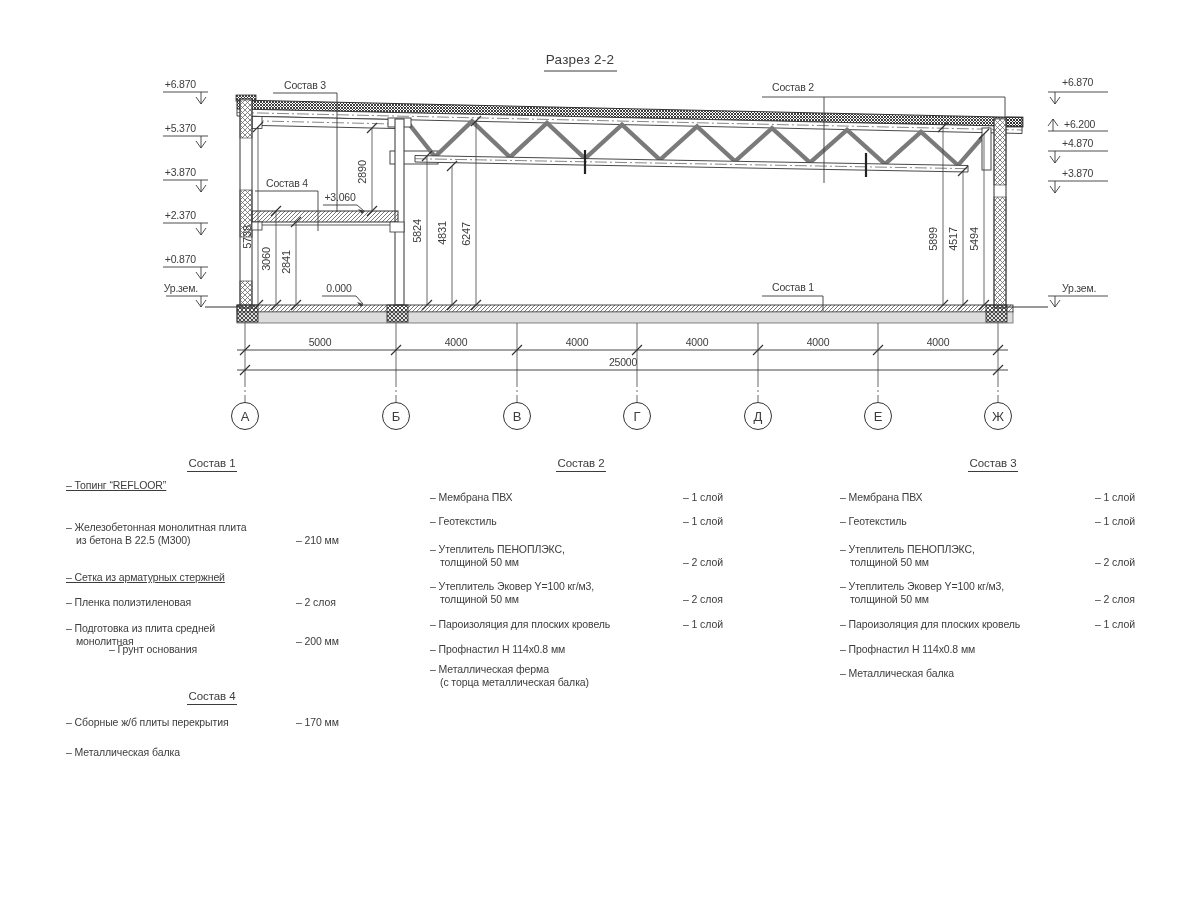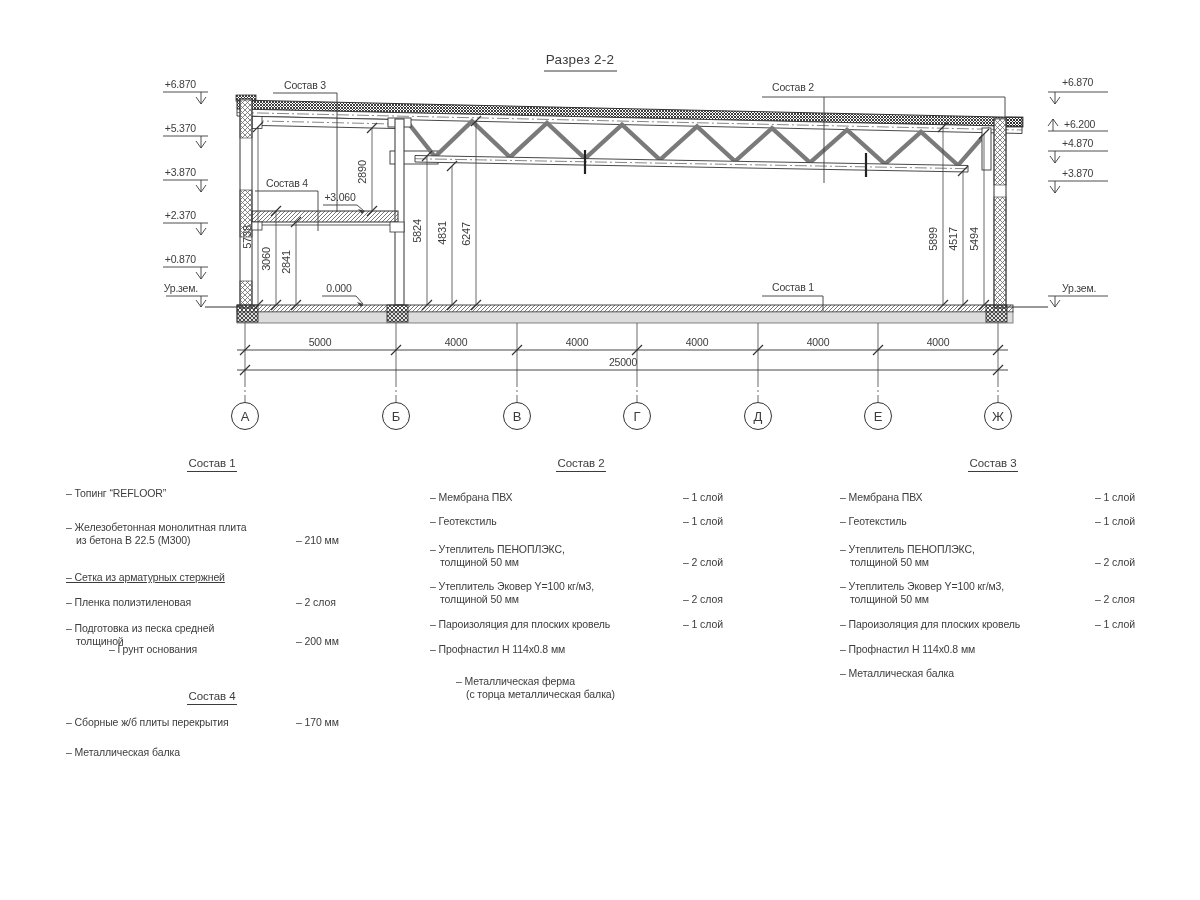--- a/index.html
+++ b/index.html
@@ -274,39 +274,39 @@
       <text class="tb" x="758" y="421" text-anchor="middle">Д</text>
       <text class="tb" x="878" y="421" text-anchor="middle">Е</text>
       <text class="tb" x="998" y="421" text-anchor="middle">Ж</text>
     </g>
   </g>
 </svg>
 
 
 <div class="comp" id="comp1" style="left:66px;top:455px;width:292px;height:240px;">
   <div class="hd"><span>Состав 1</span></div>
-  <div class="item" style="top:32px;">
+  <div class="item" style="top:24px;text-decoration:underline;">
     <span class="ln">– Топинг “REFLOOR”</span>
     <span class="val"></span>
       </div>
   <div class="item" style="top:66px;">
     <span class="ln">– Железобетонная  монолитная плита</span>
     <span class="ln l2">из бетона В 22.5 (М300)</span>
     <span class="val">– 210 мм</span>
       </div>
   <div class="item" style="top:116px;text-decoration:underline;">
     <span class="ln">– Сетка из арматурных стержней</span>
       </div>
   <div class="item" style="top:141px;">
     <span class="ln">– Пленка полиэтиленовая</span>
     <span class="val">–  2 слоя</span>
       </div>
   <div class="item" style="top:167px;">
-    <span class="ln">– Подготовка из песка средней</span>
-    <span class="ln l2">толщиной</span>
+    <span class="ln">– Подготовка из плита средней</span>
+    <span class="ln l2">монолитная</span>
     <span class="val">– 200 мм</span>
       </div>
   <div class="item" style="top:188px;margin-left:43px;">
     <span class="ln">– Грунт основания</span>
       </div>
 </div>
 
 <div class="comp" id="comp4" style="left:66px;top:688px;width:292px;height:90px;">
   <div class="hd"><span>Состав 4</span></div>
   <div class="item" style="top:28px;">
@@ -338,21 +338,21 @@
     <span class="ln l2">толщиной 50 мм</span>
     <span class="val">– 2 слоя</span>
       </div>
   <div class="item" style="top:163px;">
     <span class="ln">– Пароизоляция для плоских кровель</span>
     <span class="val">– 1 слой</span>
       </div>
   <div class="item" style="top:188px;">
     <span class="ln">– Профнастил Н 114х0.8 мм</span>
       </div>
-  <div class="item" style="top:220px;margin-left:26px;">
+  <div class="item" style="top:208px;">
     <span class="ln">– Металлическая ферма</span>
     <span class="ln l2">(с торца металлическая балка)</span>
       </div>
 </div>
 
 <div class="comp" id="comp3" style="left:840px;top:455px;width:306px;height:250px;">
   <div class="hd"><span>Состав 3</span></div>
   <div class="item" style="top:36px;">
     <span class="ln">– Мембрана ПВХ</span>
     <span class="val">– 1 слой</span>

